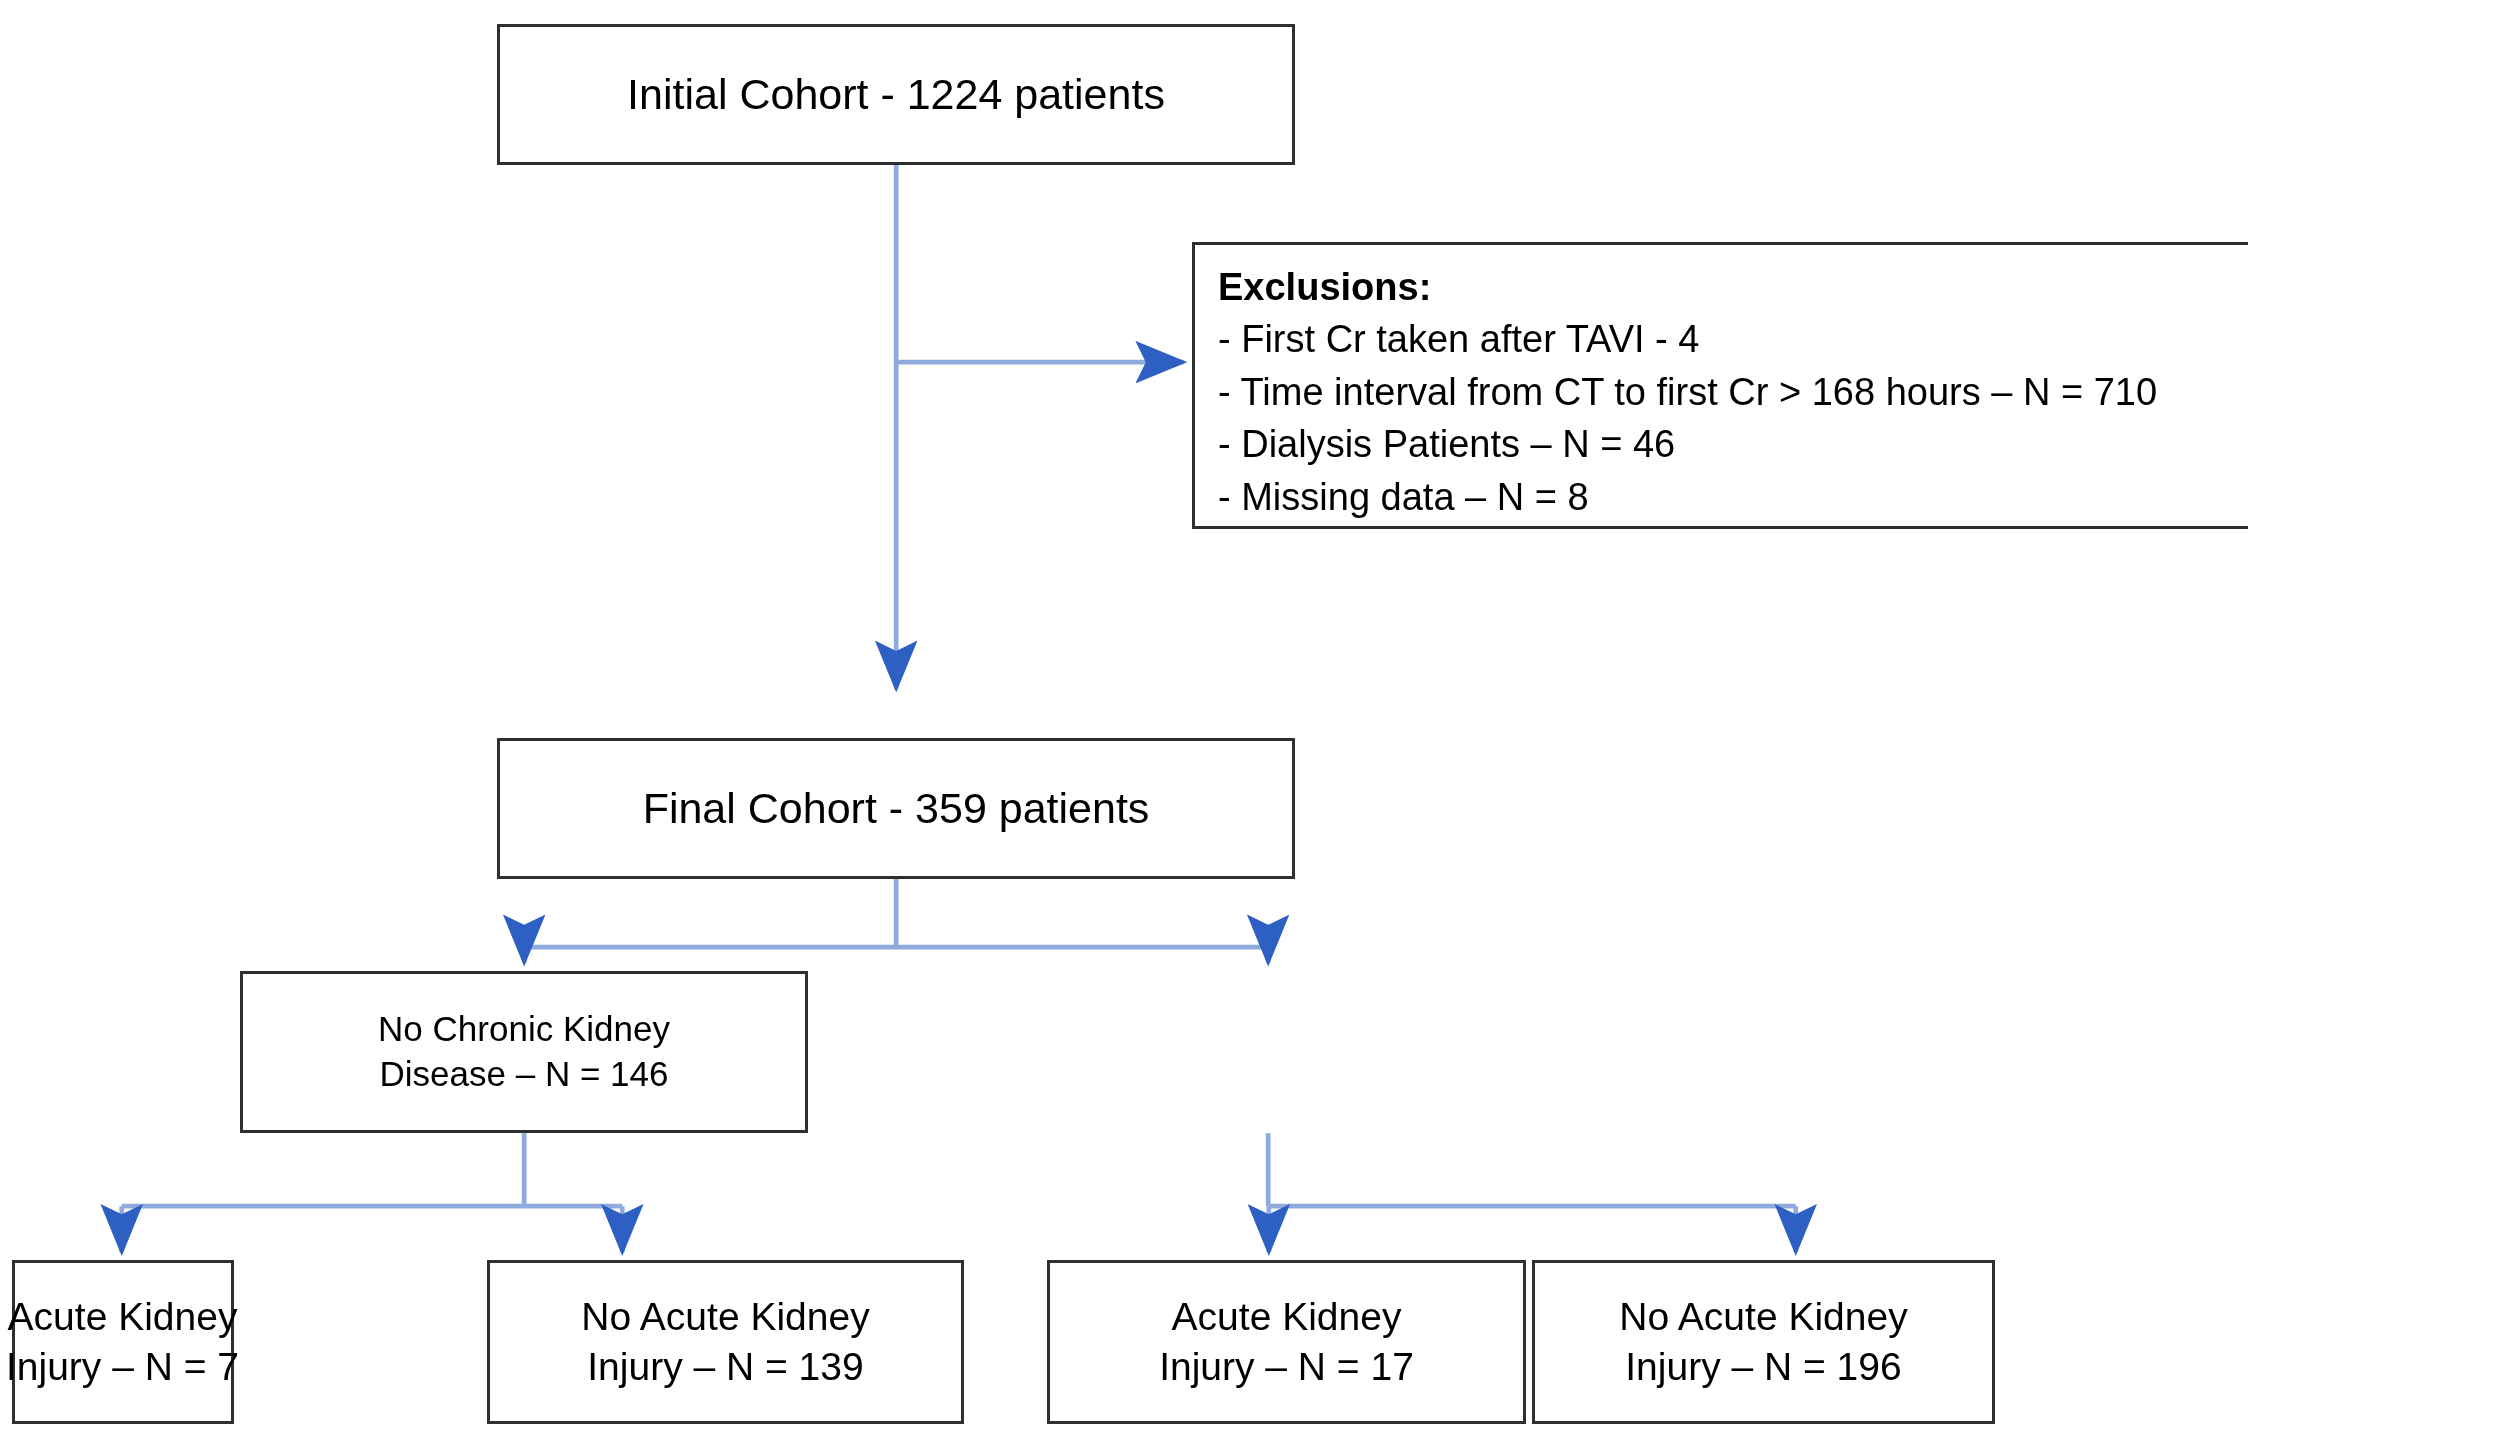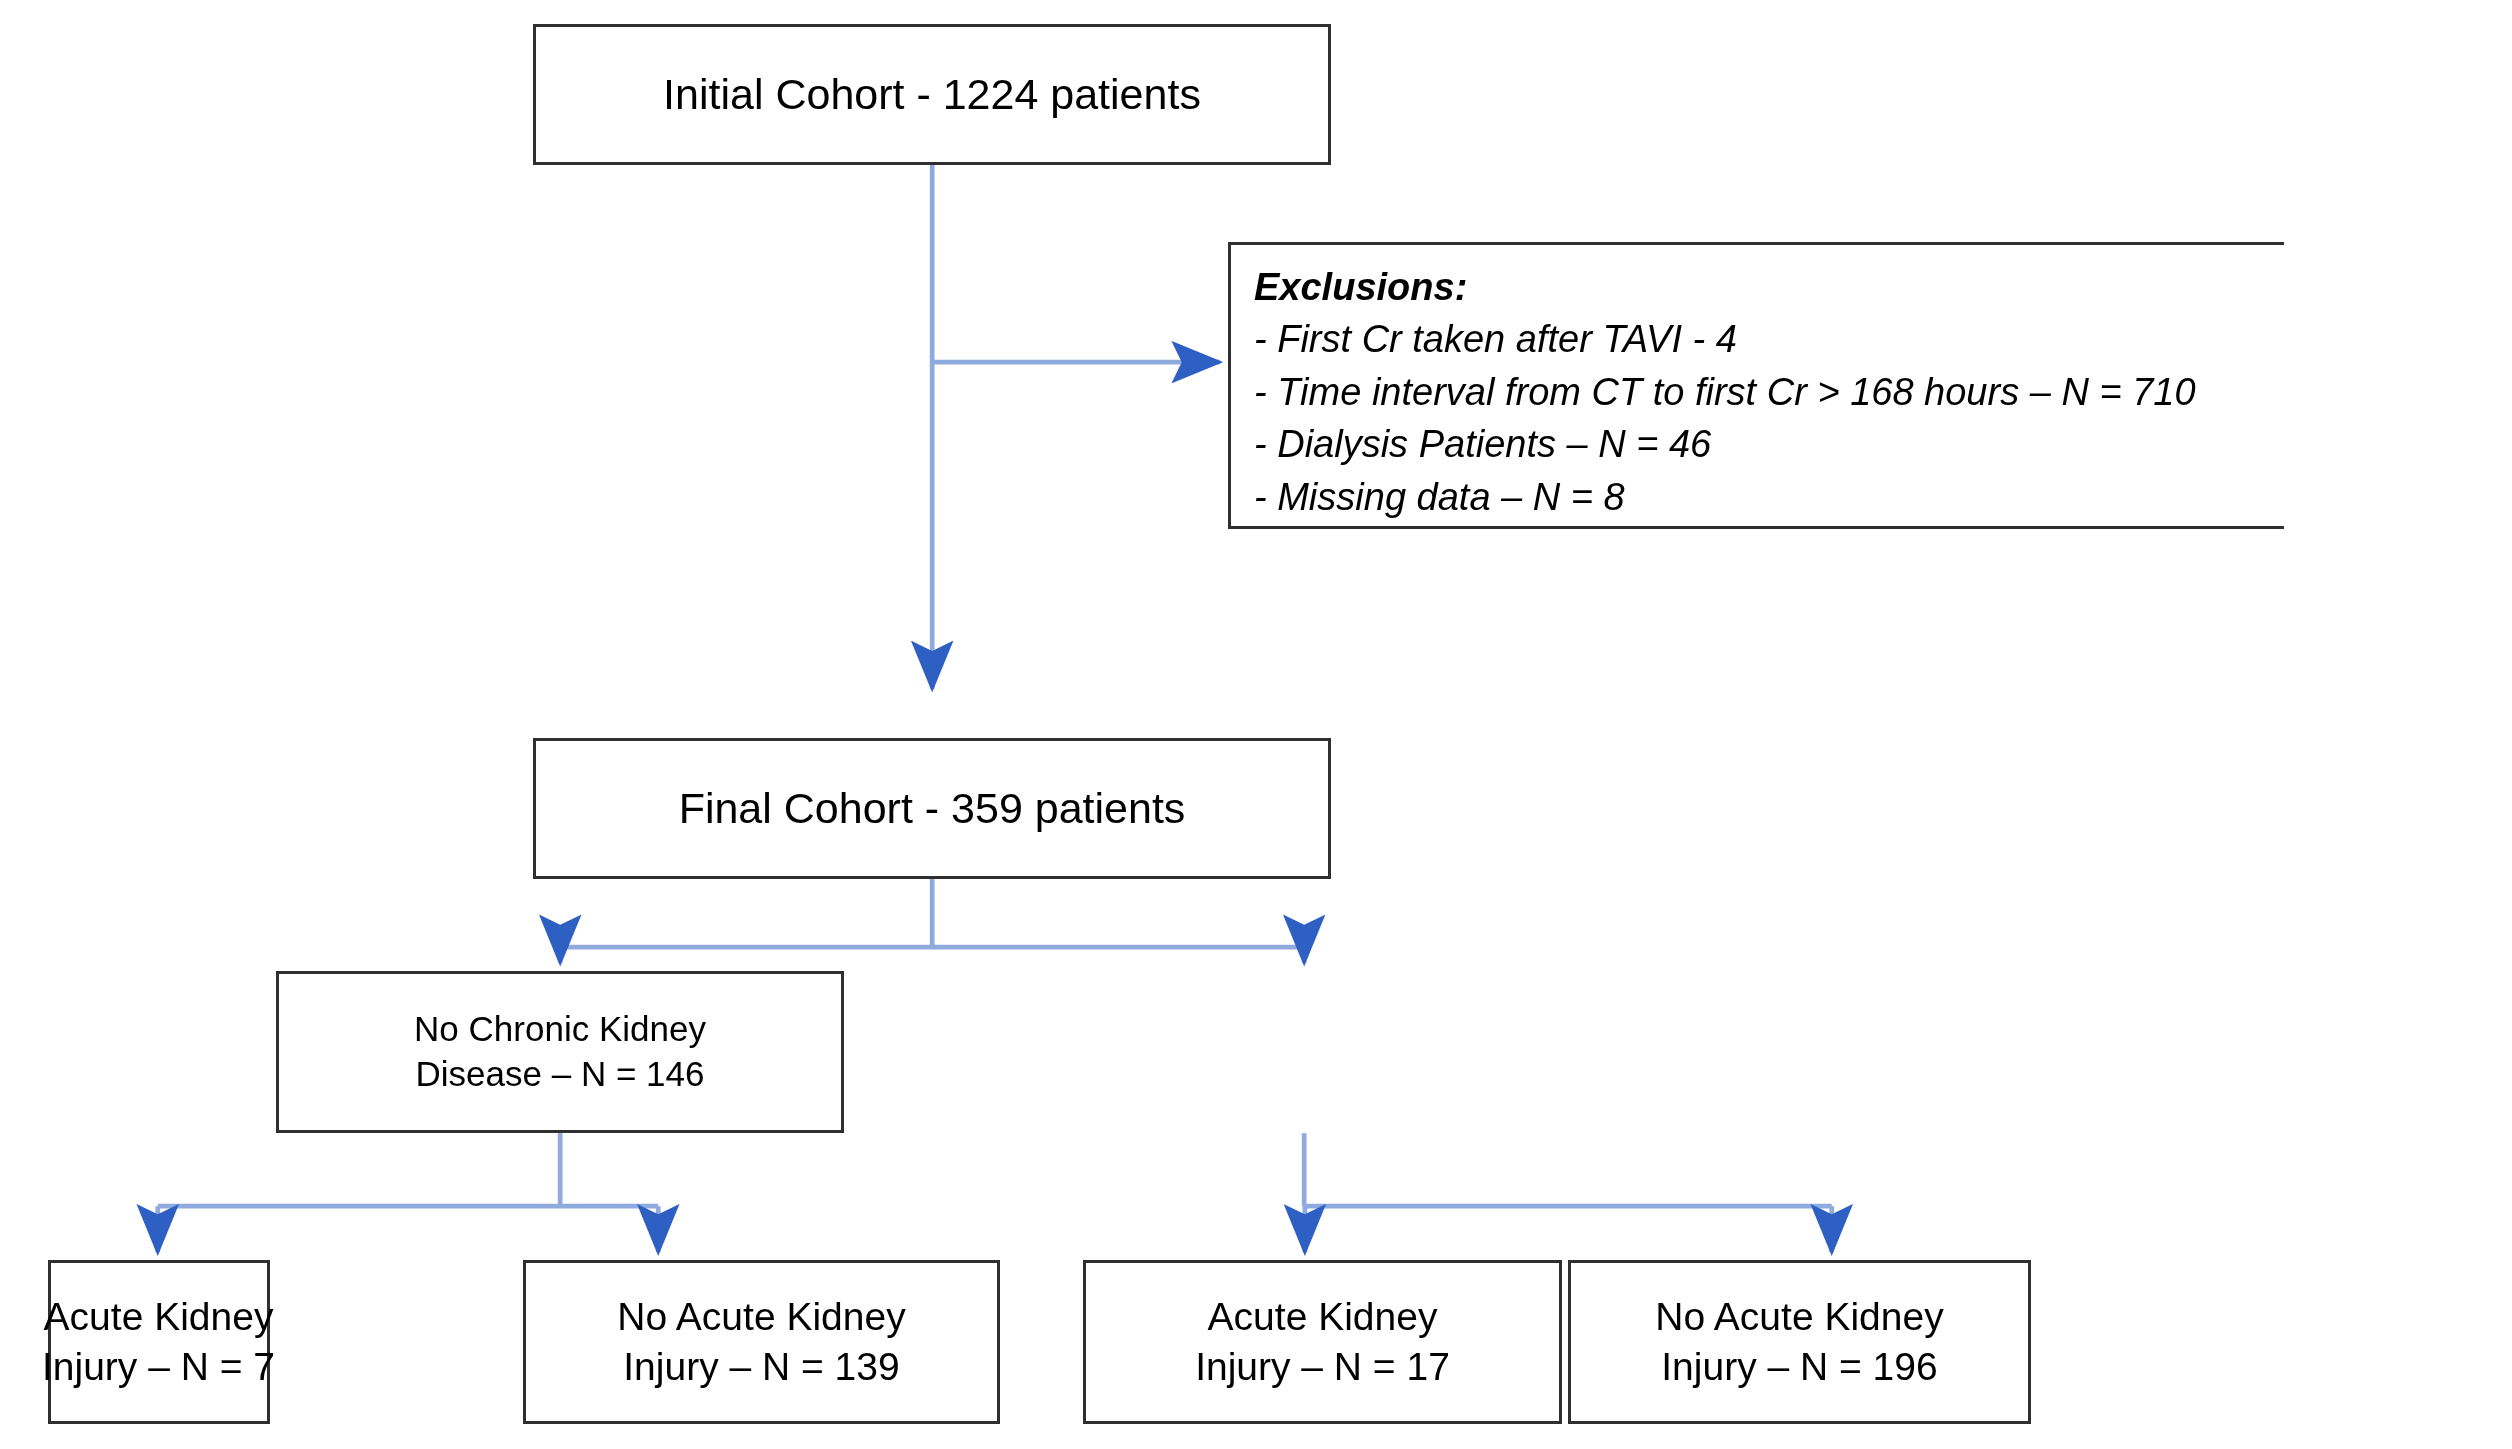--- a/index.html
+++ b/index.html
@@ -7,21 +7,20 @@
     padding: 0;
     background: #ffffff;
   }
   #canvas {
     position: relative;
     width: 2248px;
     height: 1450px;
     background: #ffffff;
     font-family: "Liberation Sans", sans-serif;
     overflow: hidden;
-    margin-left: 36px;
   }
   .node {
     position: absolute;
     box-sizing: border-box;
     border: 3.4px solid #2f2f2f;
     background: #ffffff;
     display: flex;
     flex-direction: column;
     align-items: center;
     justify-content: center;
@@ -95,21 +94,21 @@
     <path d="M1875,1675 L1875,1783" stroke="#8faadc" stroke-width="7" fill="none"></path>
     <path d="M1876,1783 L2655,1783" stroke="#8faadc" stroke-width="7" fill="none"></path>
     <path d="M1876,1783 L1876,1851" stroke="#8faadc" stroke-width="7" fill="none" marker-end="url(#ah)"></path>
     <path d="M2655,1783 L2655,1851" stroke="#8faadc" stroke-width="7" fill="none" marker-end="url(#ah)"></path>
   </svg>
 
   <div class="node node-lg" style="left:497px; top:24px; width:798px; height:141px;">
     <span class="line">Initial Cohort - 1224 patients</span>
   </div>
 
-  <div class="excl" style="left:1192px; top:242px; width:1300px; height:287px;font-style:italic;">
+  <div class="excl" style="left:1192px; top:242px; width:1300px; height:287px;">
     <span class="excl-title">Exclusions:</span>
     <span class="excl-item">- First Cr taken after TAVI - 4</span>
     <span class="excl-item">- Time interval from CT to first Cr &gt; 168 hours – N = 710</span>
     <span class="excl-item">- Dialysis Patients – N = 46</span>
     <span class="excl-item">- Missing data – N = 8</span>
   </div>
 
   <div class="node node-lg" style="left:497px; top:738px; width:798px; height:141px;text-align:center;">
     <span class="line">Final Cohort - 359 patients</span>
   </div>

